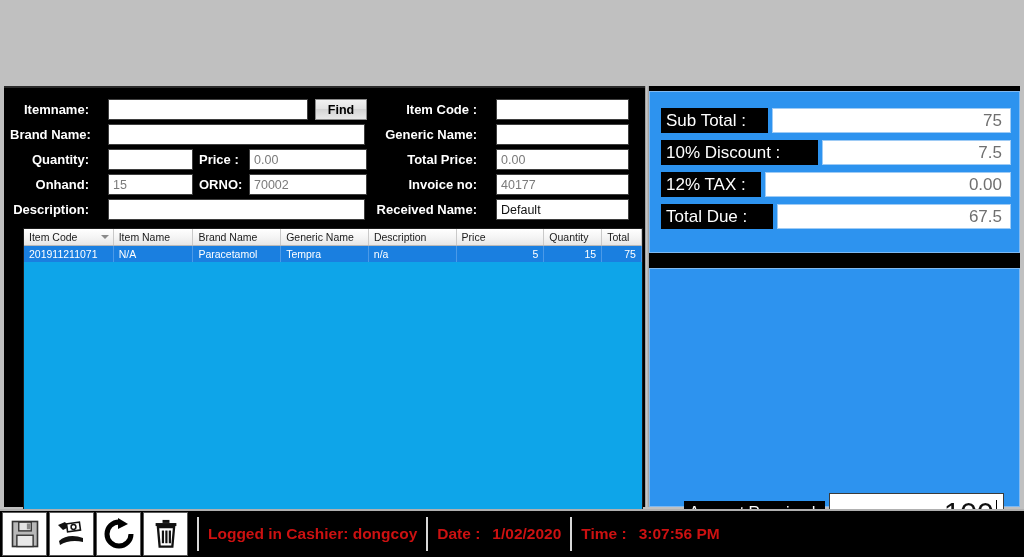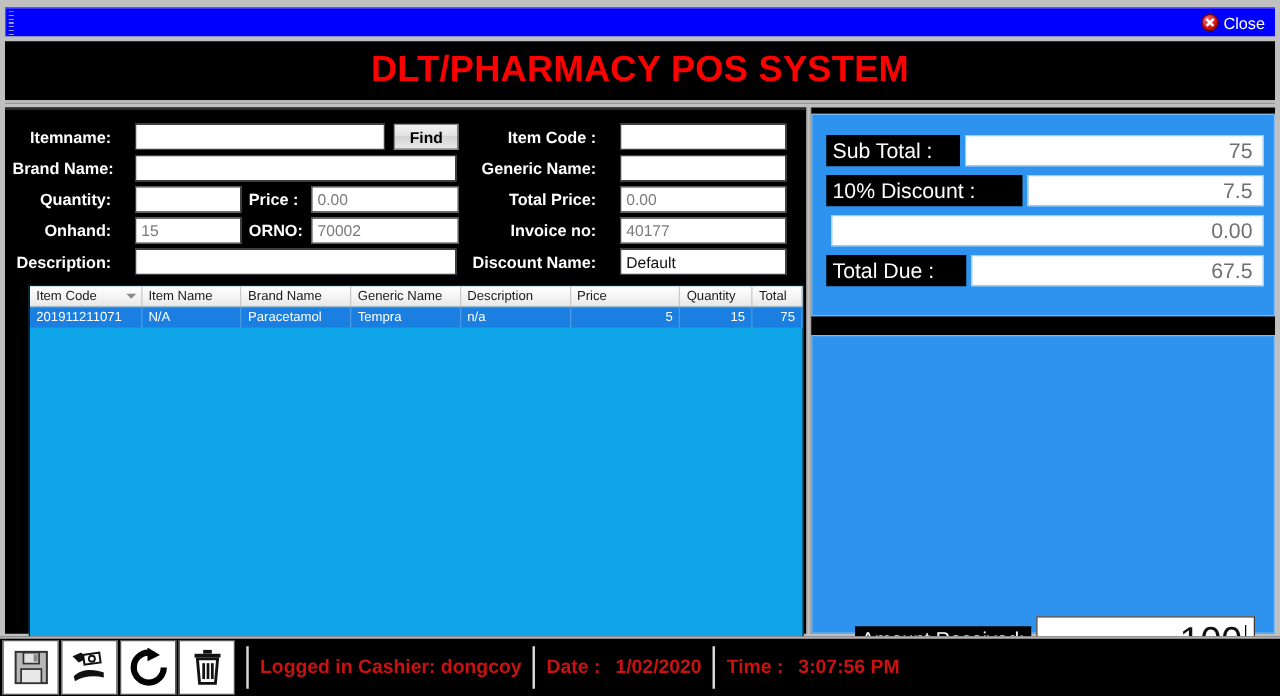--- a/index.html
+++ b/index.html
@@ -244,31 +244,21 @@
     color: #cc1111; font-size: 15.5px; font-weight: bold;
     white-space: nowrap;
   }
   .status-text.sp { margin-left: 12px; }
 </style>
 </head>
 <body>
 
 <div id="app">
 
-  <div class="titlebar">
-    <div class="tb-grip"></div>
-    <div class="close-btn">
-      <span class="close-x"></span>
-      <span>Close</span>
-    </div>
-  </div>
-
-  <div class="banner">
-    <h1>DLT/PHARMACY POS SYSTEM</h1>
-  </div>
+
 
   <div class="left-panel">
 
     <div class="form-area">
 
       <div id="left-fields">
           <div class="frow" style="left: 6px; top: 11px;">
             <div class="flabel" style="width: 98px;">Itemname:</div>
             <div class="finput" style="width: 200px;"></div>
           </div>
@@ -310,21 +300,21 @@
           </div>
           <div class="frow" style="left: 365px; top: 61px;">
             <div class="flabel" style="width: 127px;">Total Price:</div>
             <div class="finput" style="width: 133px;">0.00</div>
           </div>
           <div class="frow" style="left: 365px; top: 86px;">
             <div class="flabel" style="width: 127px;">Invoice no:</div>
             <div class="finput" style="width: 133px;">40177</div>
           </div>
           <div class="frow" style="left: 365px; top: 111px;">
-            <div class="flabel" style="width: 127px;">Discount Name:</div>
+            <div class="flabel" style="width: 127px;">Received Name:</div>
             <div class="finput filled" style="width: 133px;">Default</div>
           </div>
         </div>
       <div class="find-btn" style="top: 11px;">Find</div>
     </div>
 
     <div class="grid-wrap">
       <div class="grid-head" id="grid-head">
           <div class="gh" style="width: 90px;">
             <span>Item Code</span>
@@ -388,20 +378,21 @@
     <div class="totals" id="totals-panel">
         <div class="trow" style="top: 16px;">
           <div class="tlabel" style="width: 107px;">Sub Total :</div>
           <div class="tvalue">75</div>
         </div>
         <div class="trow" style="top: 48px;">
           <div class="tlabel" style="width: 157px;">10% Discount :</div>
           <div class="tvalue">7.5</div>
         </div>
         <div class="trow" style="top: 80px;">
+          <div class="tlabel" style="width: 100px;">12% TAX :</div>
           <div class="tvalue">0.00</div>
         </div>
         <div class="trow" style="top: 112px;">
           <div class="tlabel" style="width: 112px;">Total Due :</div>
           <div class="tvalue">67.5</div>
         </div>
       </div>
 
     <div class="payment">
       <div class="prow" style="left:34px; top:224px;">

